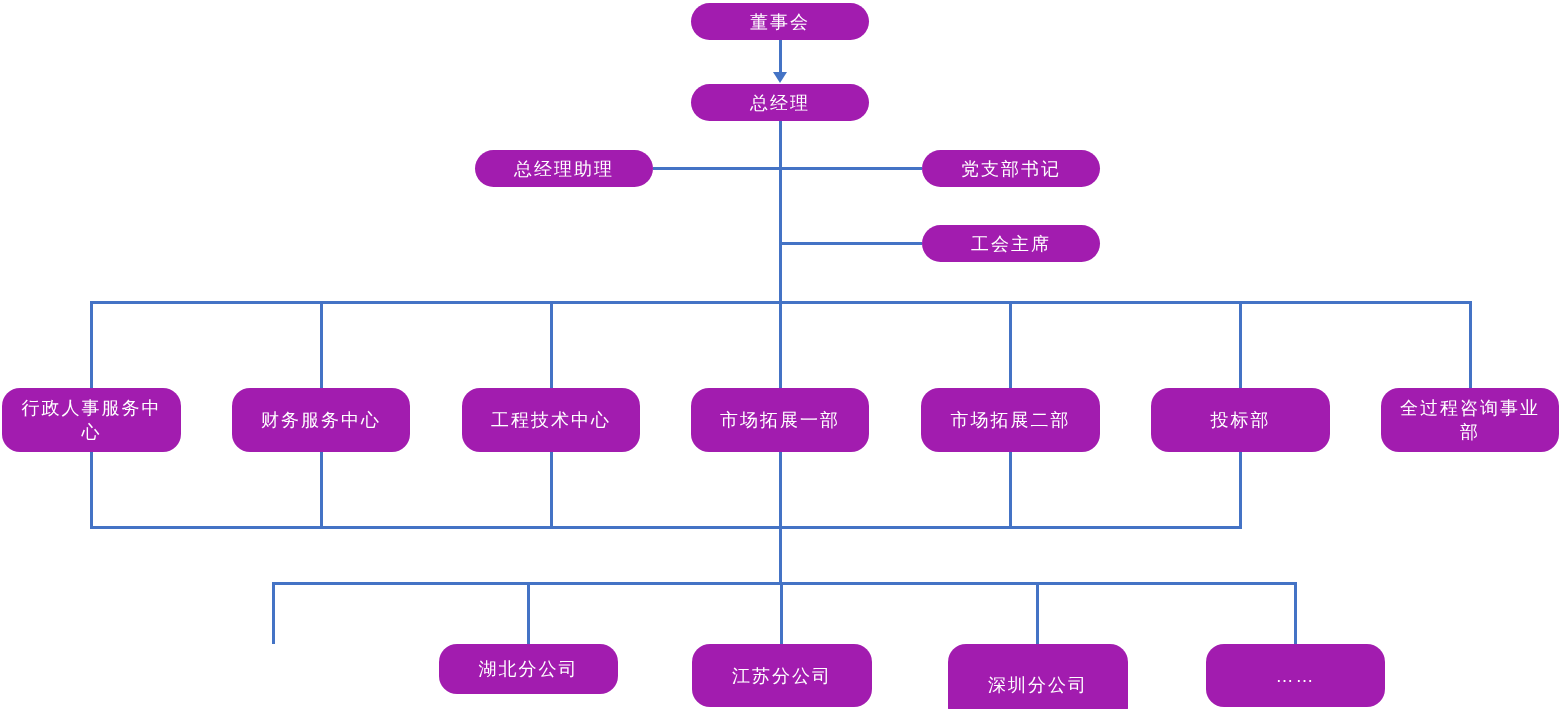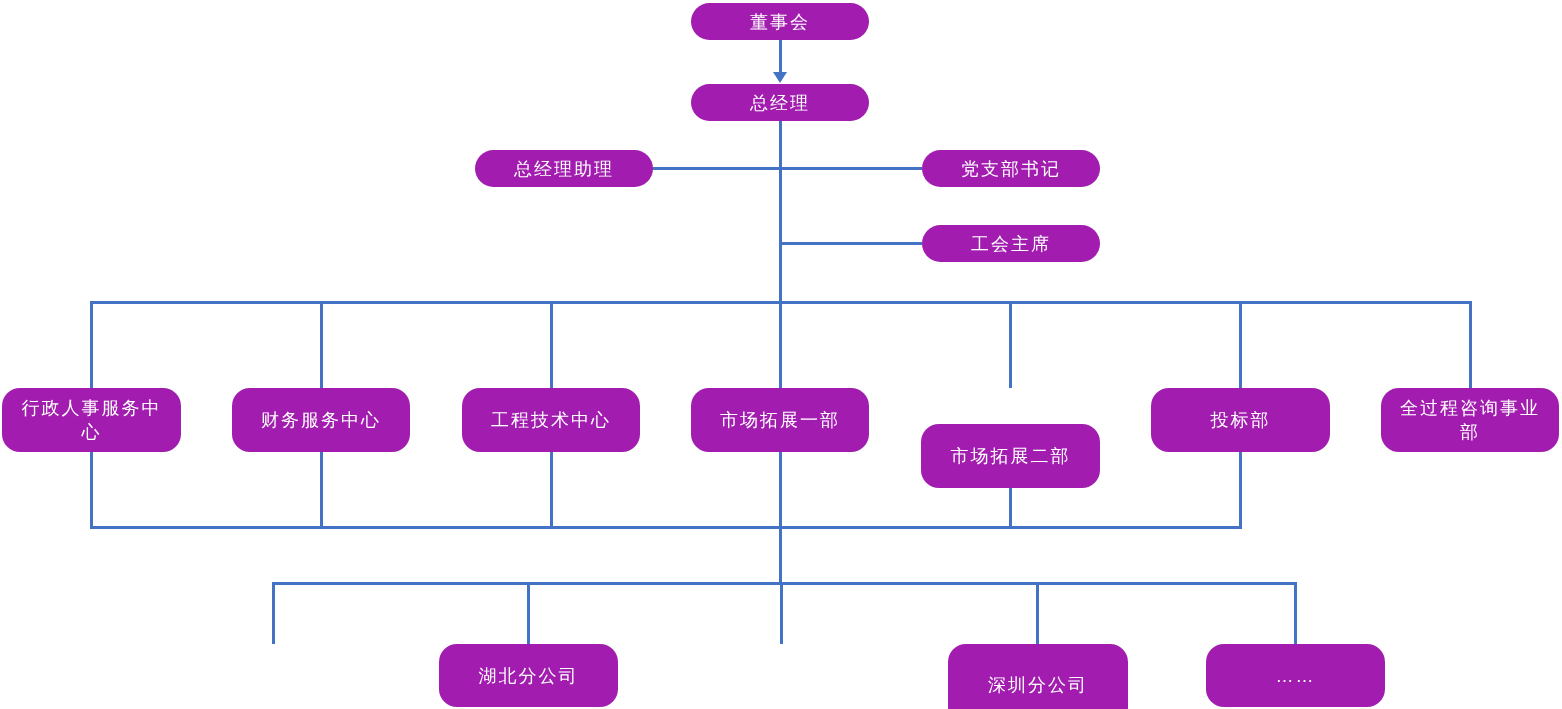--- a/index.html
+++ b/index.html
@@ -91,27 +91,28 @@
   <div class="node" style="left:922px; top:225px; width:178px; height:37px;">工会主席</div>
 
   <div class="node big" style="left:2px; top:388px; width:179px; height:64px;">行政人事服务中心</div>
 
   <div class="node big" style="left:232px; top:388px; width:178px; height:64px;">财务服务中心</div>
 
   <div class="node big" style="left:691px; top:388px; width:178px; height:64px;">市场拓展一部</div>
 
   <div class="node big" style="left:462px; top:388px; width:178px; height:64px;">工程技术中心</div>
 
-  <div class="node big" style="left:921px; top:388px; width:179px; height:64px;margin-top:36px;">市场拓展二部</div>
+  <div class="node big" style="left:921px; top:388px; width:179px; height:64px;">市场拓展二部</div>
 
   <div class="node big" style="left:1381px; top:388px; width:178px; height:64px;">全过程咨询事业部</div>
 
   <div class="node big" style="left:1151px; top:388px; width:179px; height:64px;">投标部</div>
 
 
-  <div class="node big" style="left:439px; top:644px; width:179px; height:63px;">湖北分公司</div>
+  <div class="node big" style="left:439px; top:644px; width:179px; height:50px;">湖北分公司</div>
 
+  <div class="node big" style="left:692px; top:644px; width:180px; height:63px;">江苏分公司</div>
 
   <div class="node big" style="left:948px; top:644px; width:180px; height:81px;">深圳分公司</div>
 
   <div class="node big" style="left:1206px; top:644px; width:179px; height:63px;">……</div>
 
 </div>
 
 </body></html>

